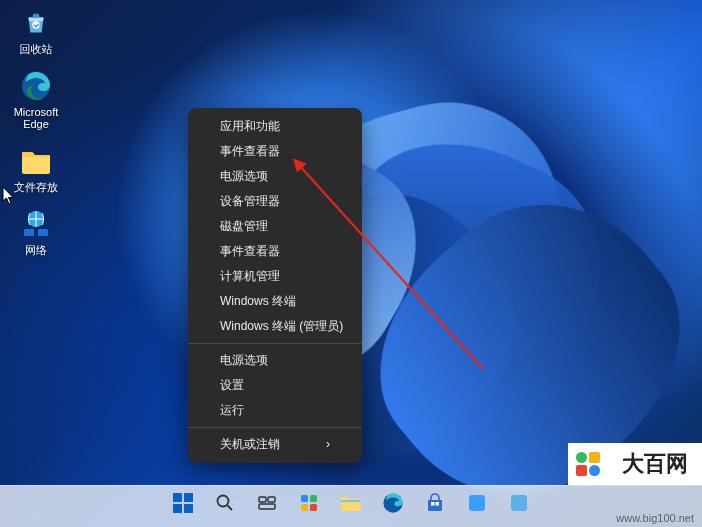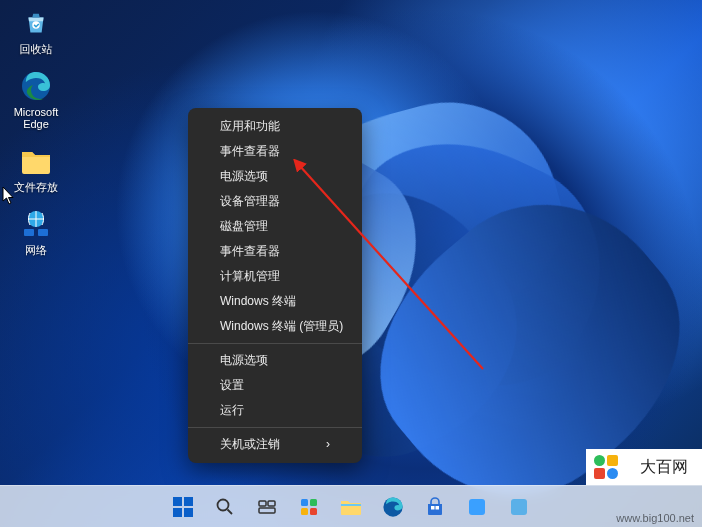--- a/index.html
+++ b/index.html
@@ -70,35 +70,35 @@
   
   .cursor {
     position: absolute; left: 2px; top: 186px; width: 14px; height: 20px;
   }
 
   
   .taskbar {
     position: absolute; left: 0; right: 0; bottom: 0; height: 42px;
     background: rgba(230,238,248,.82);
     backdrop-filter: blur(6px);
-    display: flex; align-items: center; justify-content: center;
+    display: flex; align-items: flex-start; justify-content: center;
     gap: 8px;
     border-top: 1px solid rgba(255,255,255,.35);
   }
   .tbtn {
     width: 34px; height: 34px; border-radius: 4px;
     display: flex; align-items: center; justify-content: center;
     cursor: pointer;
   }
 
   
   .watermark {
     position: absolute; right: 0; bottom: 42px;
     background: #fff; color: #222;
-    font-size: 16px; font-weight: 400;
+    font-size: 22px; font-weight: 700;
     padding: 6px 14px 6px 8px;
     display: flex; align-items: center; gap: 20px;
   }
   .watermark .logo { display:inline-flex; gap:2px; flex-wrap:wrap; width:26px; }
   .watermark .logo i { width:11px; height:11px; border-radius:2px; }
   .watermark .logo i:nth-child(1){background:#2dbd5a;border-radius:50%;}
   .watermark .logo i:nth-child(2){background:#f6b20d;}
   .watermark .logo i:nth-child(3){background:#e8452e;}
   .watermark .logo i:nth-child(4){background:#2a8bf2;border-radius:50%;}
 

